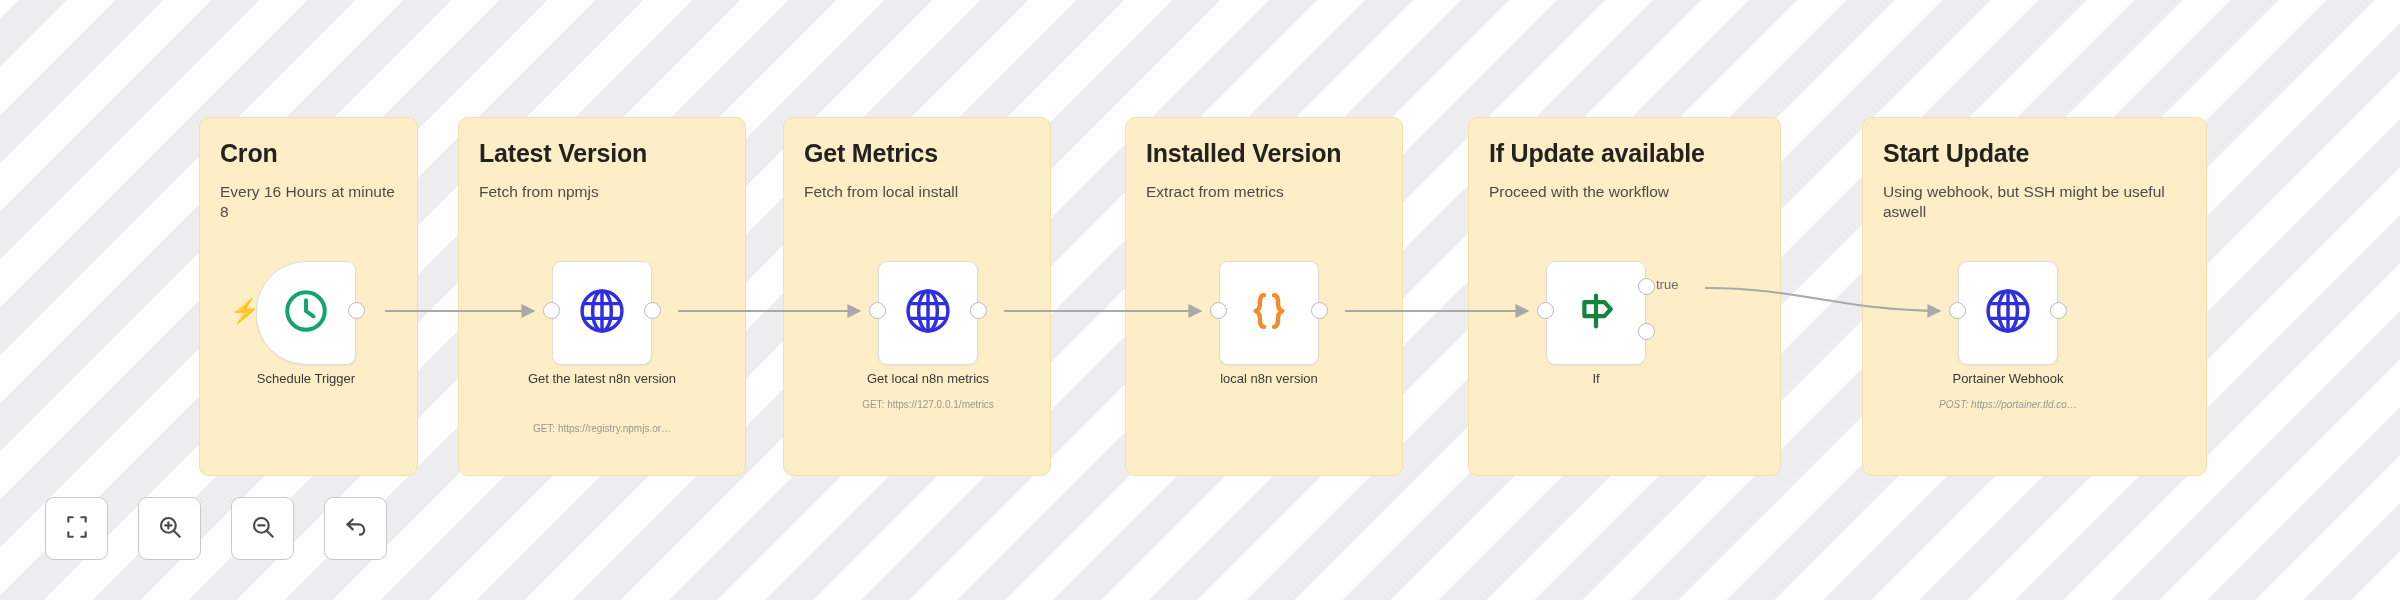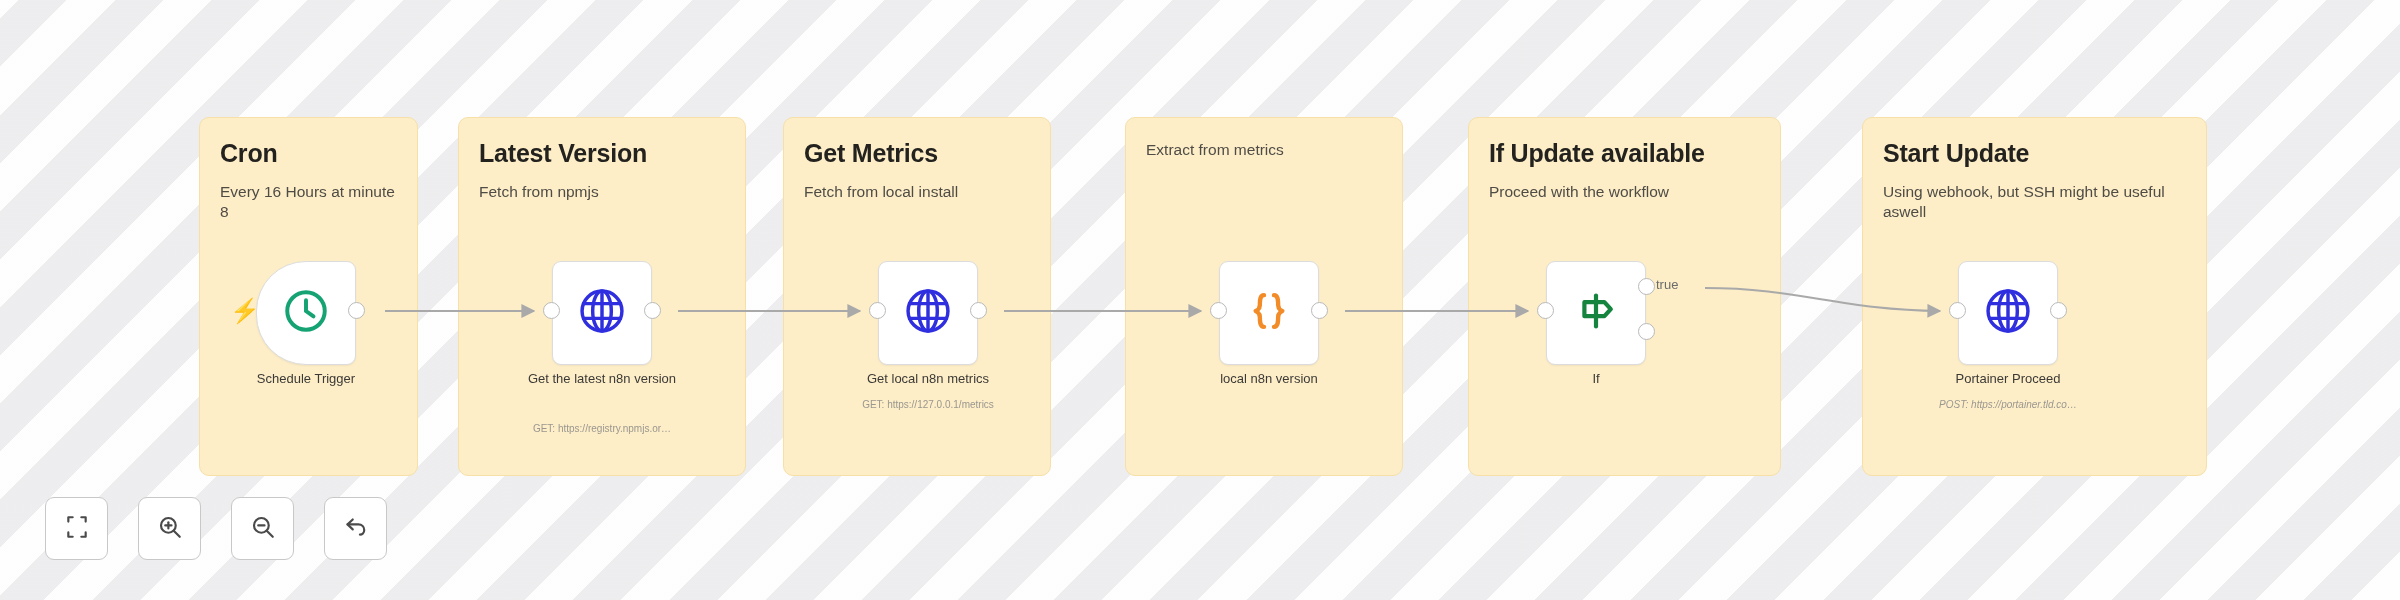--- a/index.html
+++ b/index.html
@@ -113,20 +113,21 @@
     <p class="sticky-title">Latest Version</p>
     <p class="sticky-sub">Fetch from npmjs</p>
   </div>
 
   <div class="sticky" style="left:783px;width:268px;">
     <p class="sticky-title">Get Metrics</p>
     <p class="sticky-sub">Fetch from local install</p>
   </div>
 
   <div class="sticky" style="left:1125px;width:278px;">
+    <p class="sticky-title">Installed Version</p>
     <p class="sticky-sub">Extract from metrics</p>
   </div>
 
   <div class="sticky" style="left:1468px;width:313px;">
     <p class="sticky-title">If Update available</p>
     <p class="sticky-sub">Proceed with the workflow</p>
   </div>
 
   <div class="sticky" style="left:1862px;width:345px;">
     <p class="sticky-title">Start Update</p>
@@ -238,21 +239,21 @@
           <circle cx="12" cy="12" r="9.2"></circle>
           <ellipse cx="12" cy="12" rx="4.3" ry="9.2"></ellipse>
           <line x1="2.8" y1="8.6" x2="21.2" y2="8.6"></line>
           <line x1="2.8" y1="15.4" x2="21.2" y2="15.4"></line>
           <line x1="12" y1="2.8" x2="12" y2="21.2"></line>
         </svg>
       </span>
       <span class="dot in"></span>
       <span class="dot out"></span>
     </div>
-    <div class="node-caption">Portainer Proceed</div>
+    <div class="node-caption">Portainer Webhook</div>
     <div class="node-sub" style="top:138px;font-style:italic;">POST: https://portainer.tld.co…</div>
   </div>
 
   <div id="toolbar">
 
     <div class="tbtn">
       <span>
         <svg width="26" height="26" viewBox="0 0 24 24" fill="none" stroke="#4a4a4a" stroke-width="2" stroke-linecap="round" stroke-linejoin="round">
           <path d="M8 3 H4 V7"></path>
             <path d="M16 3 H20 V7"></path>

